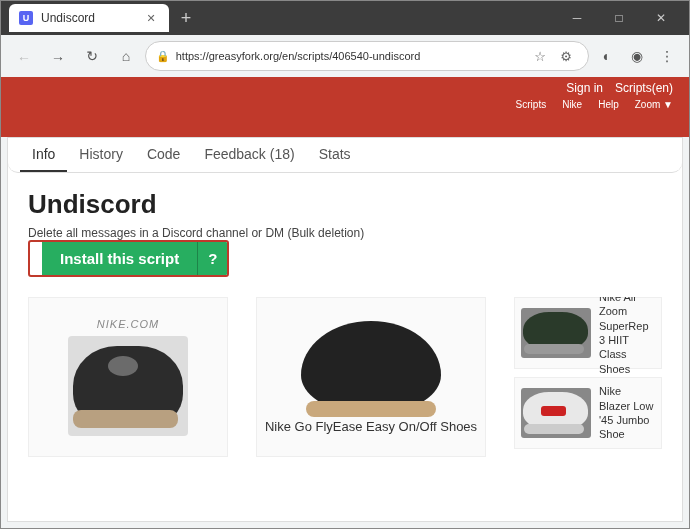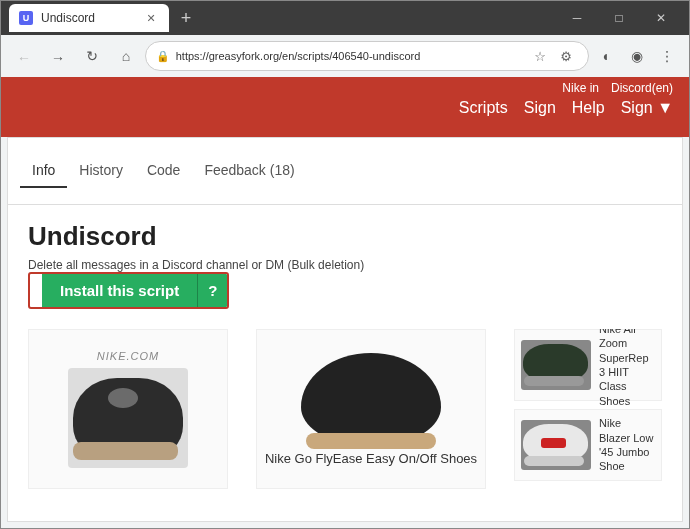--- a/index.html
+++ b/index.html
@@ -126,41 +126,42 @@
       color: #fff; font-size: 12px; text-decoration: none;
     }
     .site-header-nav {
       display: flex;
       justify-content: flex-end;
       align-items: center;
       padding: 4px 16px 0;
       gap: 16px;
     }
     .site-header-nav a {
-      color: #fff; font-size: 16px; text-decoration: none; font-weight: 500;
+      color: #fff; font-size: 10px; text-decoration: none; font-weight: 500;
     }
 
     
     .page-content {
       flex: 1;
       background: white;
       border: 1px solid #ddd;
       margin: 0 6px 6px 6px;
       overflow: hidden;
       display: flex;
       flex-direction: column;
     }
 
     
     .content-tabs {
       display: flex;
       border-bottom: 1px solid #ddd;
-      padding: 16px 12px;
+      padding: 0 12px;
       gap: 0;
       flex-shrink: 0;
+      border-radius: 10px;
     }
     .content-tab {
       padding: 8px 12px;
       font-size: 14px;
       cursor: pointer;
       border-bottom: 2px solid transparent;
       color: #555;
     }
     .content-tab.active {
       border-bottom: 2px solid #333;
@@ -396,38 +397,39 @@
     </div>
     <div class="toolbar-right">
       <div class="toolbar-icon">◐</div>
       <div class="toolbar-icon">◉</div>
       <div class="toolbar-icon">⋮</div>
     </div>
   </div>
 
   <div class="site-header">
     <div class="site-header-top">
-      <a>Nike in</a>
-      <a>Discord(en)</a>
+      <a>Sign in</a>
+      <a>Scripts(en)</a>
     </div>
     <div class="site-header-nav">
       <a>Scripts</a>
-      <a>Sign</a>
+      <a>Nike</a>
       <a>Help</a>
-      <a>Sign ▼</a>
+      <a>Zoom ▼</a>
     </div>
   </div>
 
   <div class="page-content">
 
     <div class="content-tabs">
       <div class="content-tab active">Info</div>
       <div class="content-tab">History</div>
       <div class="content-tab">Code</div>
       <div class="content-tab">Feedback (18)</div>
+      <div class="content-tab">Stats</div>
     </div>
 
     <div class="script-content">
       <div class="script-title">Undiscord</div>
       <div class="script-description">Delete all messages in a Discord channel or DM (Bulk deletion)</div>
 
       <div class="install-group">
         <button class="install-btn">Install this script</button>
         <button class="install-help">?</button>
       </div>

